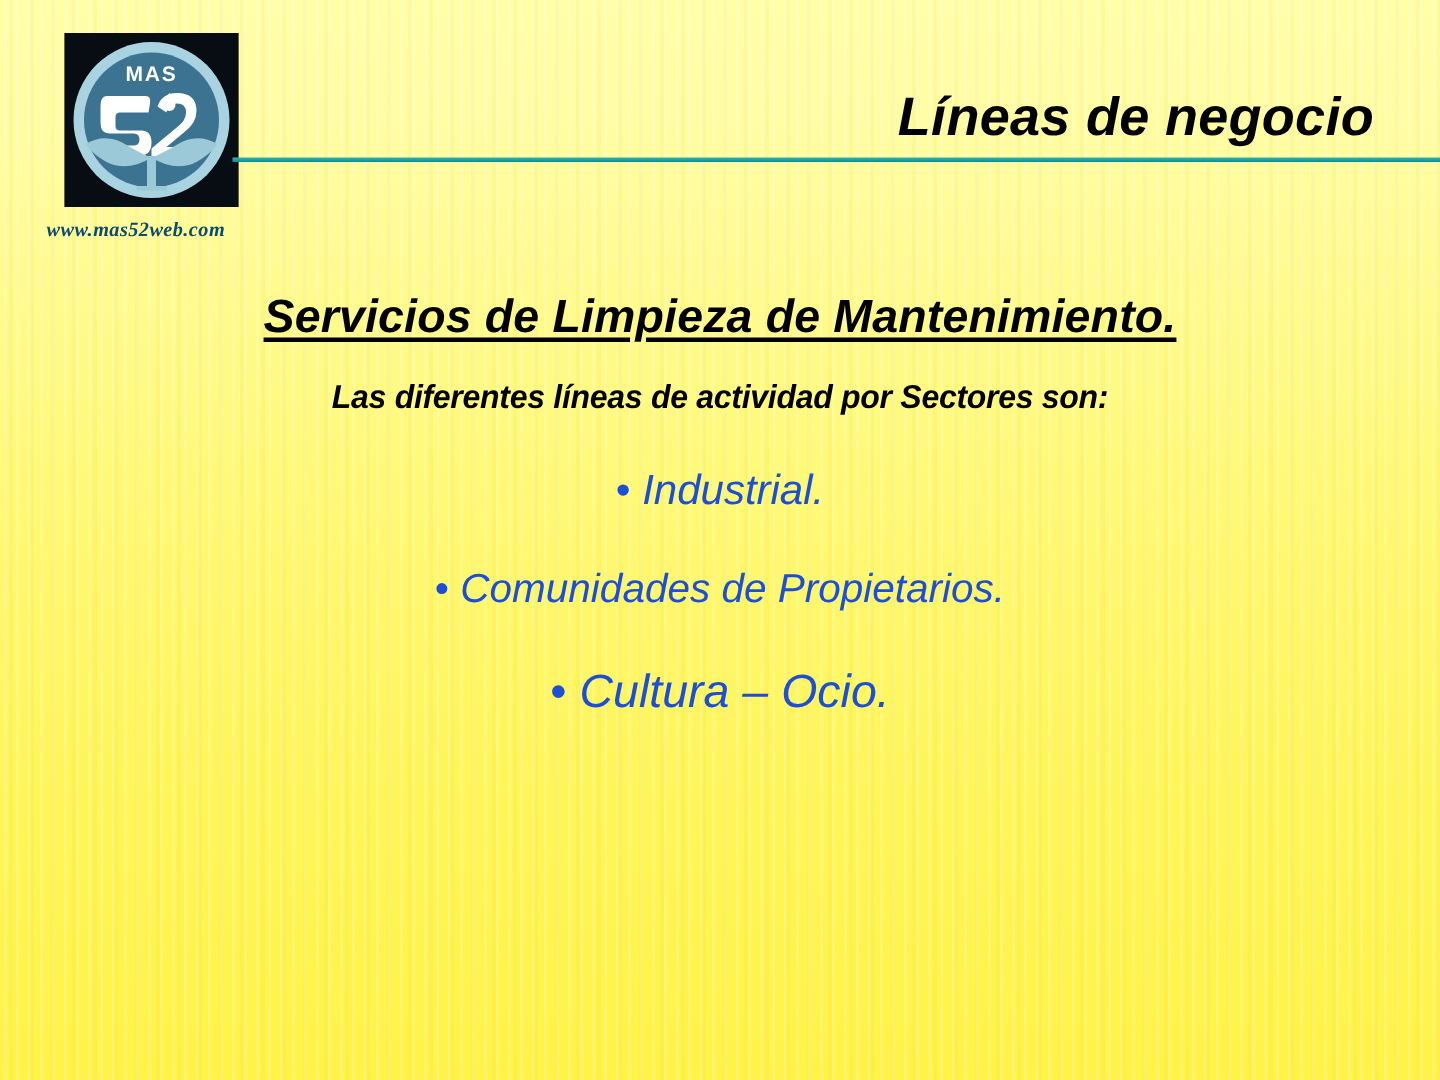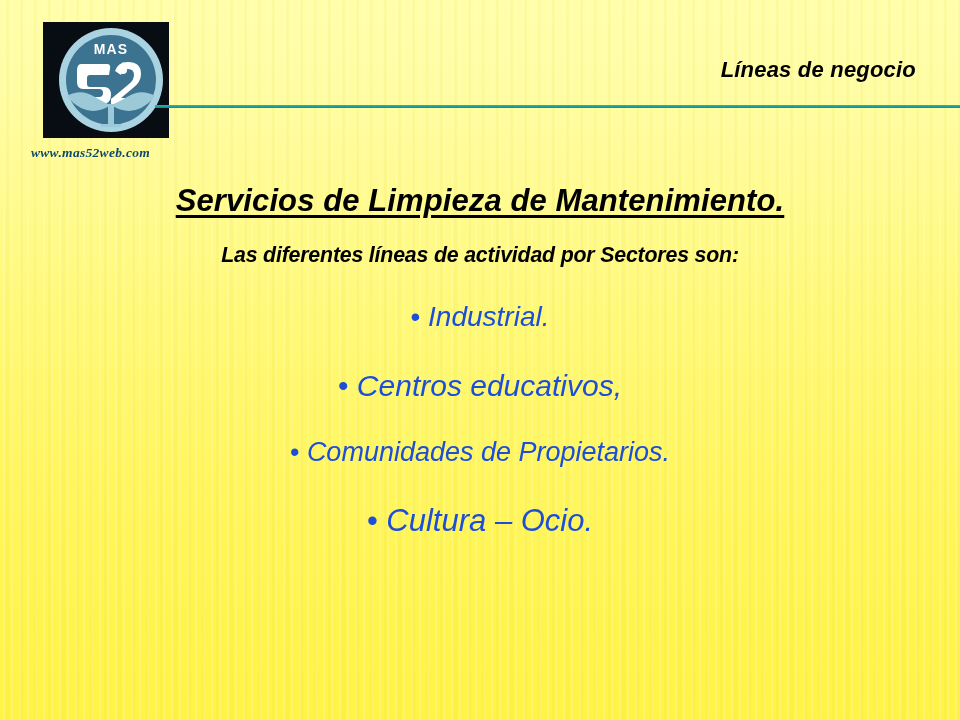--- a/index.html
+++ b/index.html
@@ -65,21 +65,21 @@
         rgba(210,190,40,0.00) 14px);
     opacity: 0.7;
     pointer-events: none;
   }
 
   
   .header-title {
     position: absolute;
     right: 44px;
     top: 57px;
-    font-size: 22px;
+    font-size: 36px;
     font-weight: bold;
     font-style: italic;
     color: #000000;
     letter-spacing: 0.2px;
     white-space: nowrap;
   }
 
   .divider {
     position: absolute;
     left: 155px;
@@ -90,21 +90,20 @@
   }
 
   
   .logo-box {
     position: absolute;
     left: 43px;
     top: 22px;
     width: 116px;
     height: 116px;
     background: #080d14;
-    padding-left: 10px;
   }
   .logo-svg { display:block; width:116px; height:116px; }
 
   .logo-url {
     position: absolute;
     left: 31px;
     top: 145px;
     font-family: "Liberation Serif", serif;
     font-size: 13.5px;
     font-weight: bold;
@@ -125,21 +124,21 @@
 
   .main-title {
     font-size: 31px;
     font-weight: bold;
     font-style: italic;
     color: #000000;
     text-decoration: underline;
     text-decoration-thickness: 3px;
     text-underline-offset: 4px;
     letter-spacing: 0.1px;
-    margin: 6px;
+    margin: 16px;
     line-height: 1.2;
   }
 
   .subtitle {
     margin-top: 23px;
     font-size: 22px;
     font-weight: bold;
     font-style: italic;
     color: #000000;
     letter-spacing: -0.2px;
@@ -202,19 +201,18 @@
   <div class="divider"></div>
 
   <div class="content">
 
     <div class="main-title">Servicios de Limpieza de Mantenimiento.</div>
 
     <div class="subtitle">Las diferentes líneas de actividad por Sectores son:</div>
 
     <ul class="bullet-list">
       <li class="bi-0"><span class="dot">•</span> <span>Industrial.</span></li>
-      <li class="bi-2"><span class="dot">•</span> <span>Centros educativos,</span></li>
       <li class="bi-3"><span class="dot">•</span> <span>Comunidades de Propietarios.</span></li>
       <li class="bi-4"><span class="dot">•</span> <span>Cultura – Ocio.</span></li>
     </ul>
 
   </div>
 </div>
 
 </body></html>

